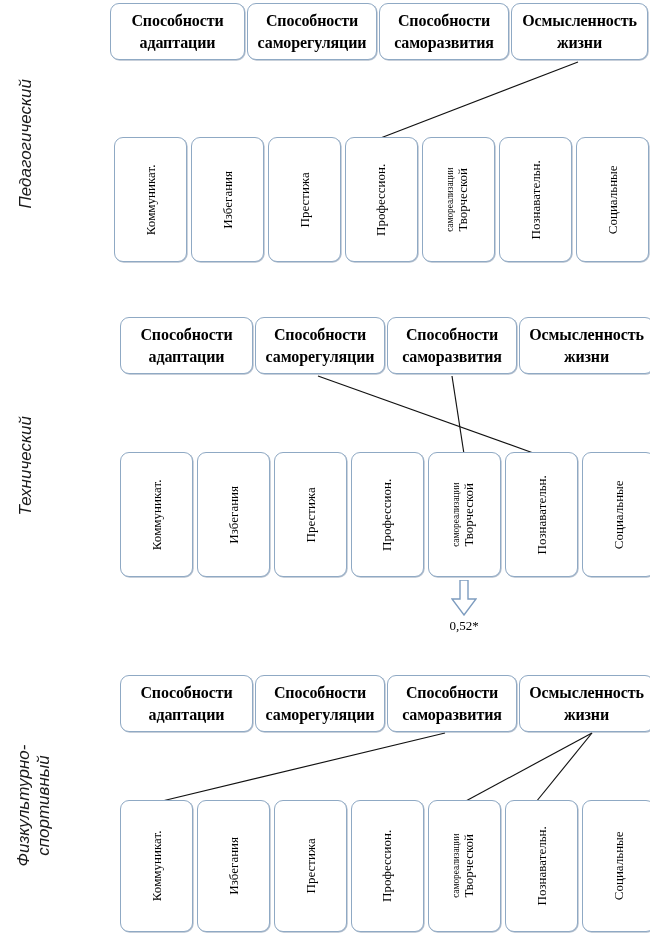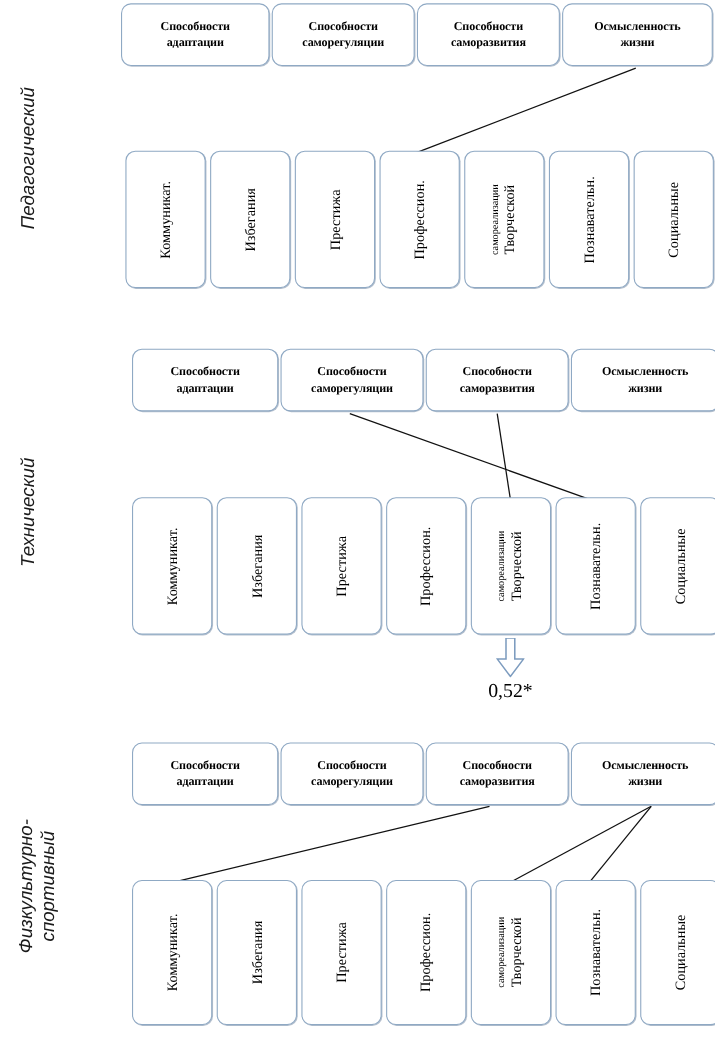--- a/index.html
+++ b/index.html
@@ -41,21 +41,21 @@
     box-shadow:0.7px 0.7px 0 rgba(120,140,165,0.55);
   }
   .box.top{
     display:flex;
     align-items:center;
     justify-content:center;
   }
   .box.top .blabel{
     font-family:"Liberation Serif", serif;
     font-weight:bold;
-    font-size:11px;
+    font-size:16px;
     line-height:1.32;
     color:#000;
     text-align:center;
     white-space:pre-line;
     letter-spacing:-0.1px;
   }
 
   
   .box.vert{
     display:flex;
@@ -85,21 +85,21 @@
     line-height:1.05;
   }
 
   svg.links{position:absolute;left:0;top:0;width:650px;height:946px;overflow:visible;pointer-events:none;}
   svg.links line{stroke:#111111;stroke-width:1.15;}
 
   .arrow-wrap{position:absolute;}
   .arrow-label{
     position:absolute;
     font-family:"Liberation Serif", serif;
-    font-size:18px;
+    font-size:13px;
     color:#000;
     text-align:center;
     white-space:nowrap;
   }
 </style>
 </head>
 <body>
 
 <div id="stage">
   <svg class="links" id="links-layer">

